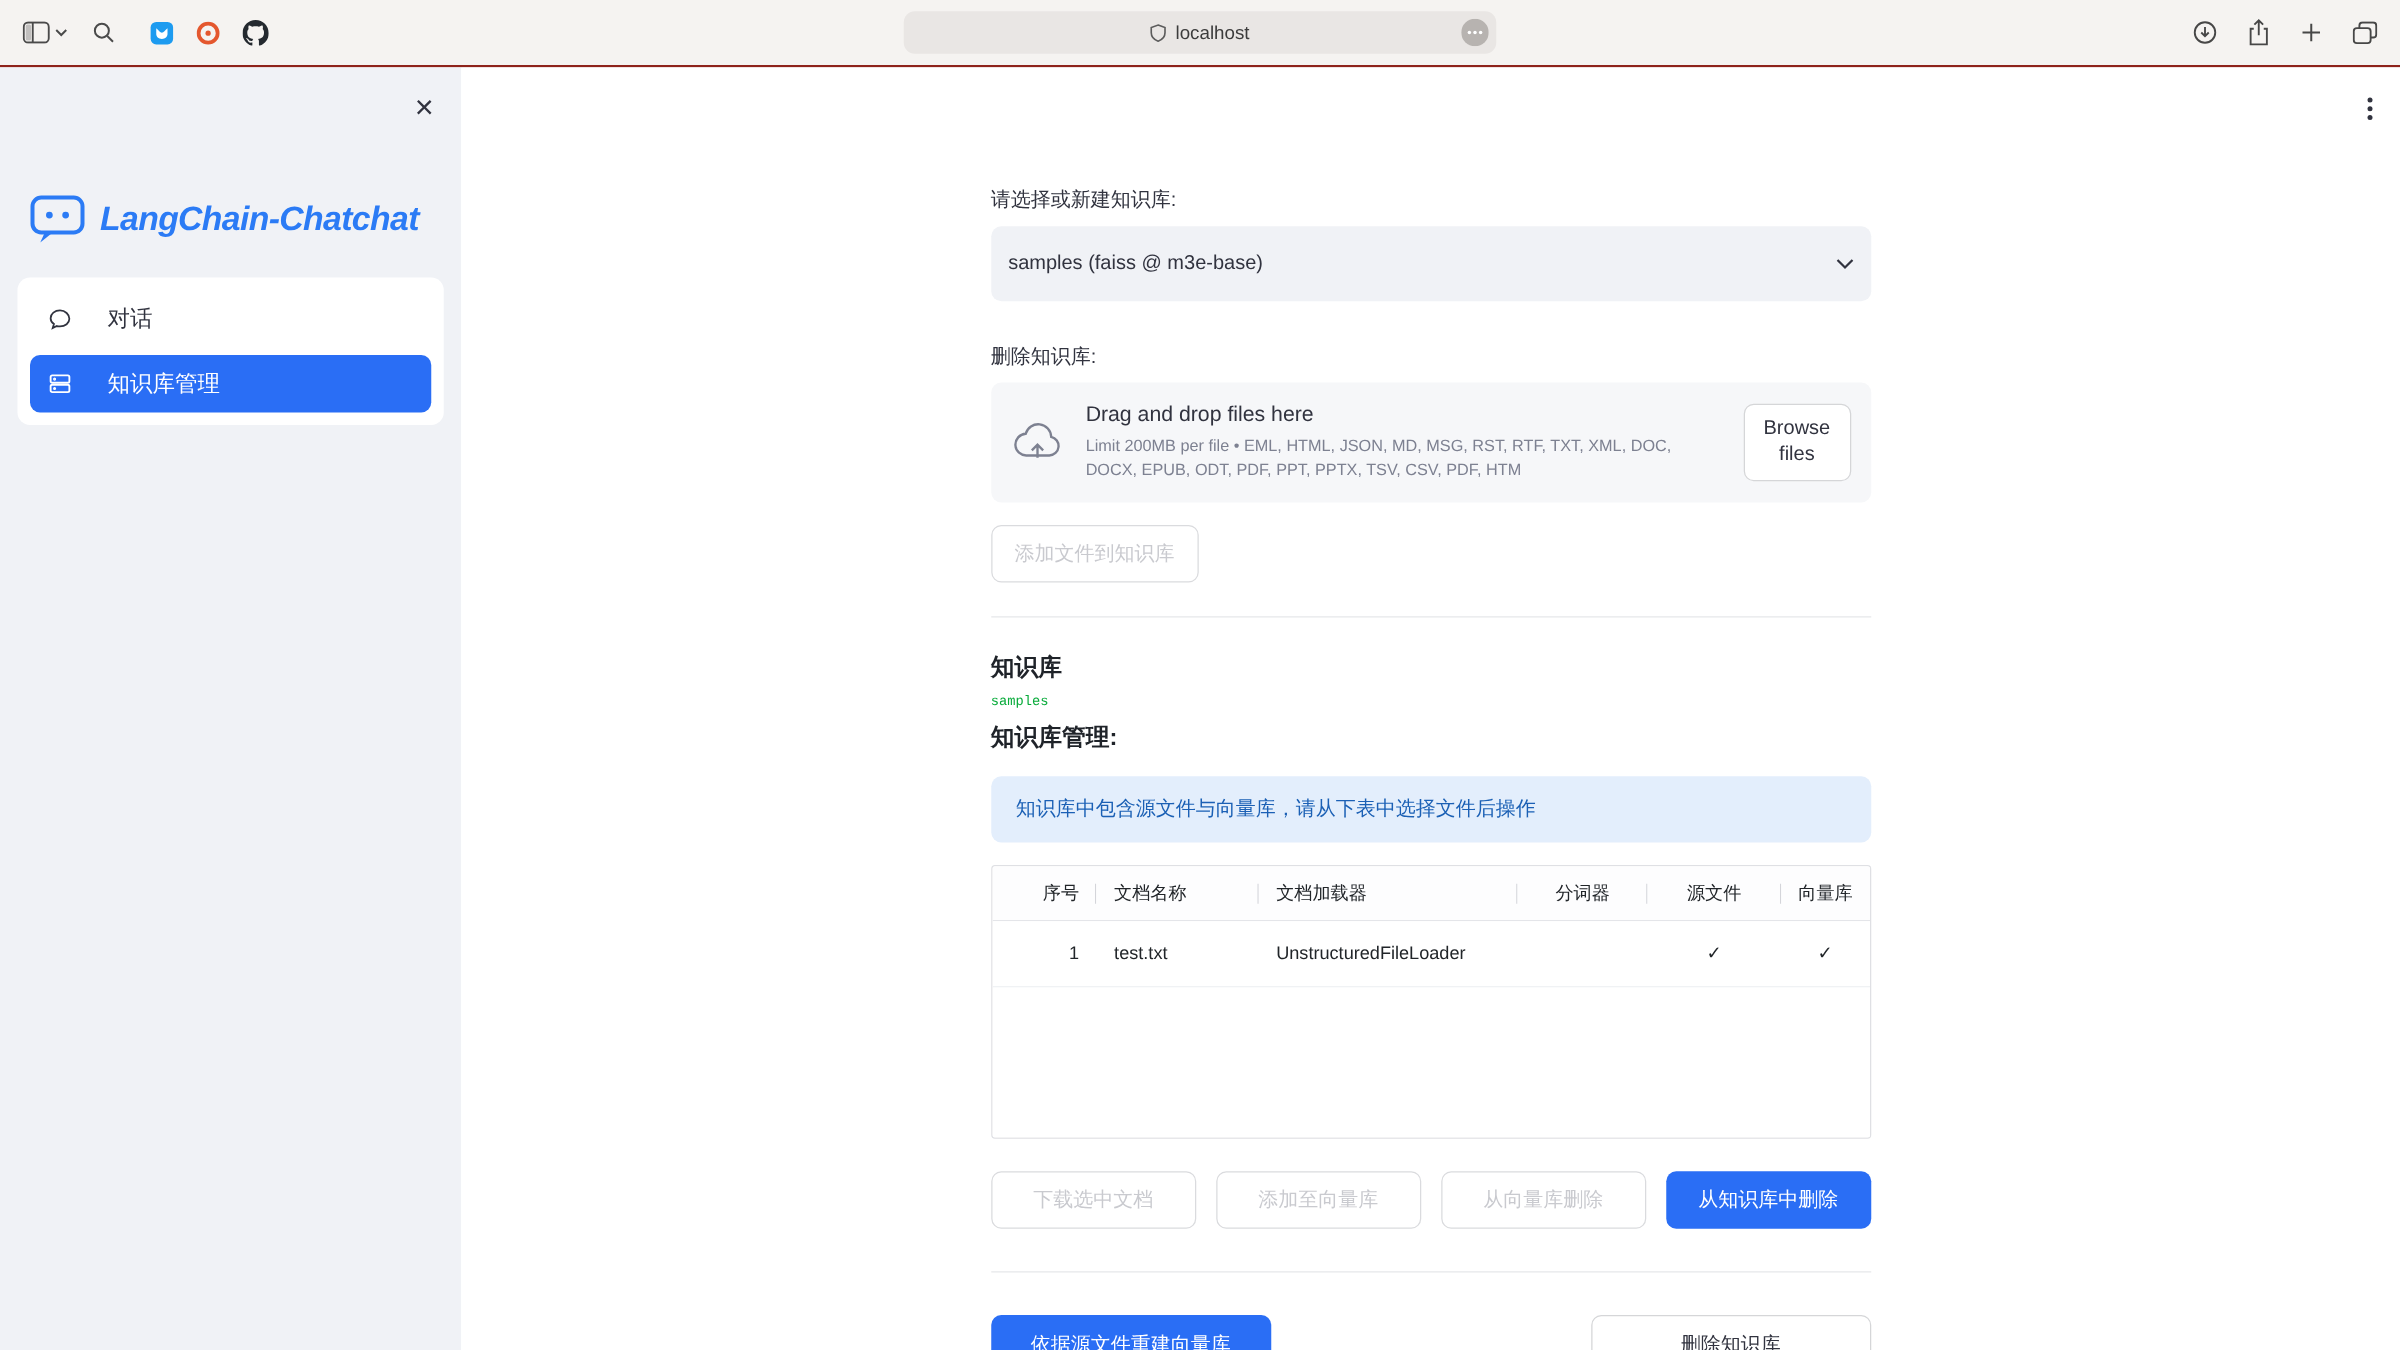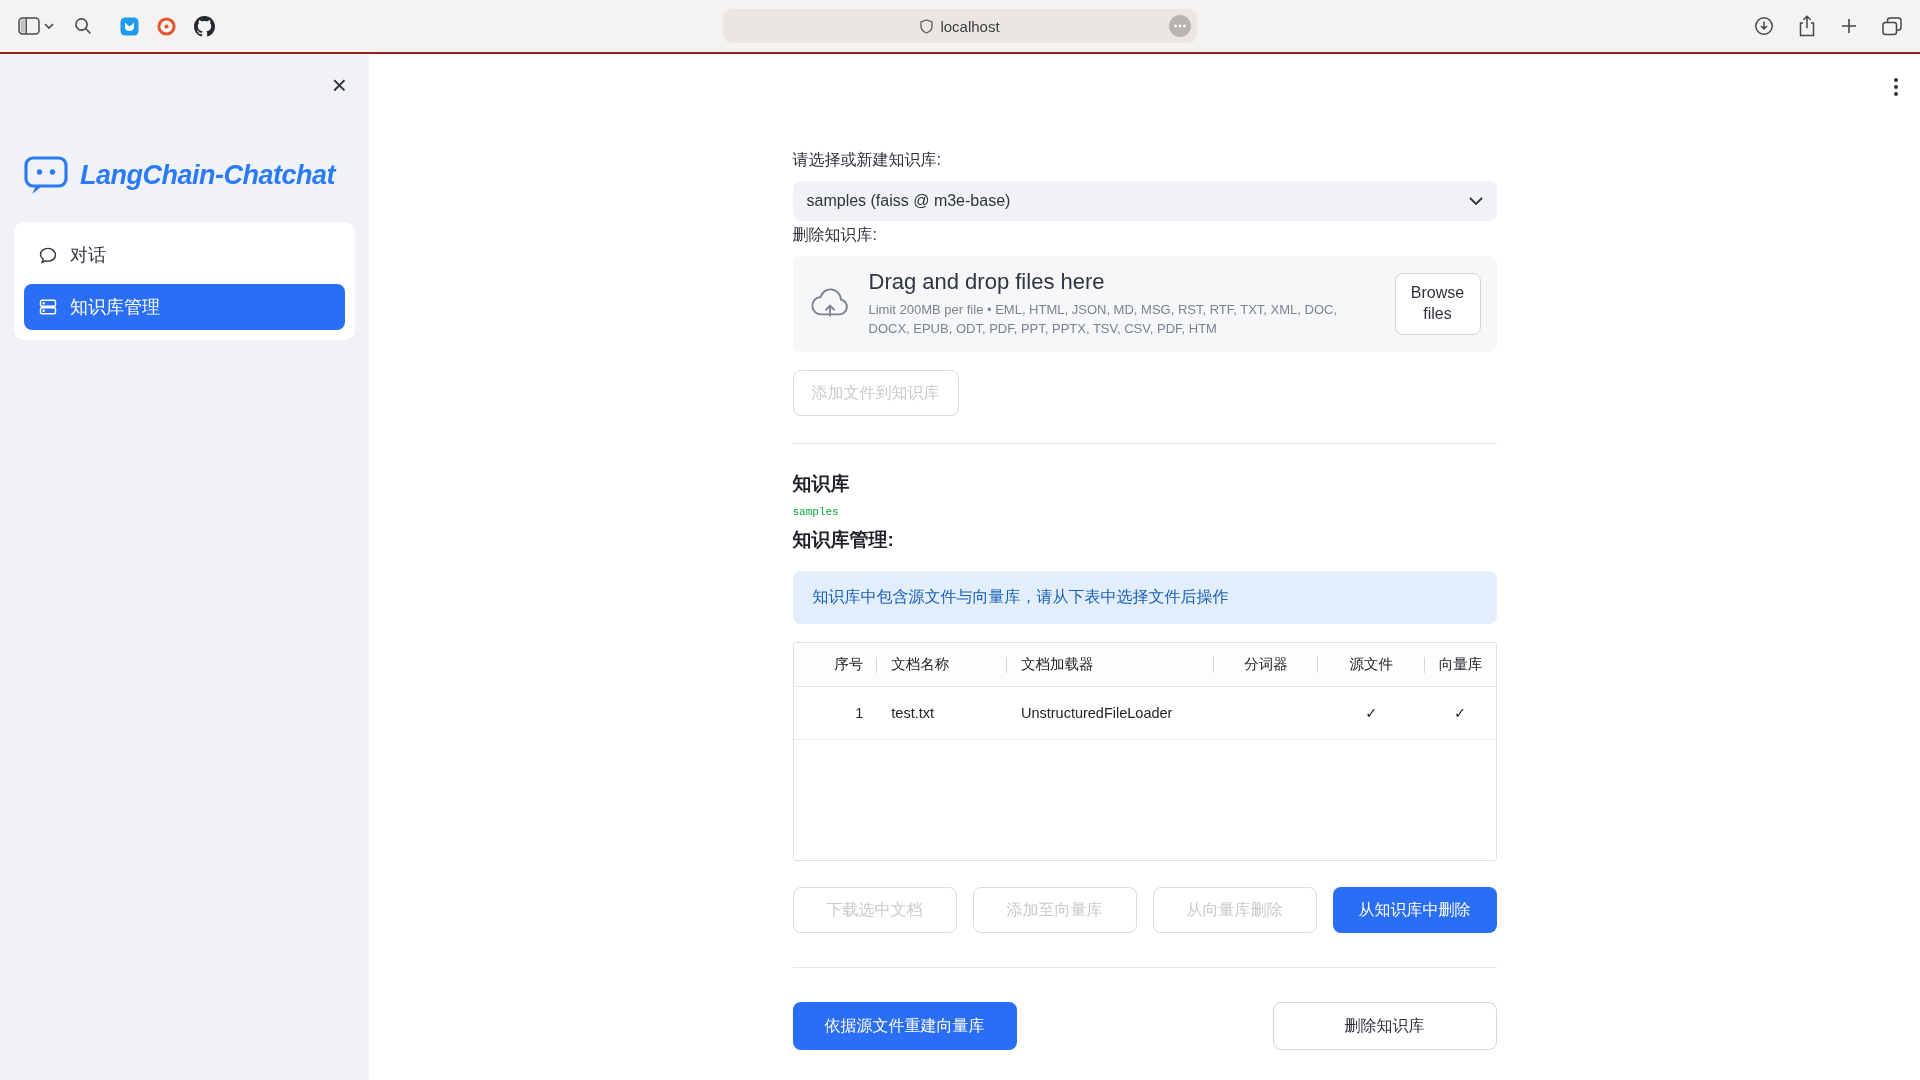--- a/index.html
+++ b/index.html
@@ -21,41 +21,41 @@
   
   .app { display:flex; height:1026px; background:#fff; }
 
   
   .sidebar { position:relative; width:369px; flex:0 0 369px; background:var(--sidebar-bg,#f0f2f6); }
   .sb-close { position:absolute; top:18px; right:22px; background:none; border:none; font-size:26px; font-weight:300;
               color:#31333f; cursor:pointer; line-height:1; }
   .logo { display:flex; align-items:center; gap:10px; margin:100px 0 0 24px; }
   .logo-text { font-size:27px; font-weight:800; font-style:italic; color:var(--logo,#2b7bf5); letter-spacing:-0.5px; white-space:nowrap; }
   .menu-card { background:#fff; border-radius:10px; margin:26px 14px 0; padding:10px; }
-  .menu-item { display:flex; align-items:center; gap:12px; height:46px; padding:0 14px; border-radius:8px;
+  .menu-item { display:flex; align-items:center; gap:28px; height:46px; padding:0 14px; border-radius:8px;
                font-size:18px; color:#31333f; cursor:pointer; }
   .menu-item + .menu-item { margin-top:6px; }
   .menu-item.selected { background:var(--accent,#2a6ef5); color:#fff; }
 
   
   .main { flex:1; position:relative; background:#fff; }
   .kebab { position:absolute; top:20px; right:18px; display:flex; flex-direction:column; gap:3px;
            background:none; border:none; cursor:pointer; padding:4px; }
   .kebab i { width:4px; height:4px; border-radius:50%; background:#31333f; }
 
   .content { width:704px; margin:0 auto; padding-top:96px; color:#31333f; }
   .field-label { font-size:16px; margin-bottom:10px; }
 
-  .selectbox { height:40px; background:#f0f2f6; border-radius:8px; display:flex; align-items:center;
-               justify-content:space-between; padding:0 14px; font-size:16px; cursor:pointer; margin-bottom:4px; }
+  .selectbox { height:60px; background:#f0f2f6; border-radius:8px; display:flex; align-items:center;
+               justify-content:space-between; padding:0 14px; font-size:16px; cursor:pointer; margin-bottom:34px; }
 
   .uploader { background:#f6f7f9; border-radius:8px; height:96px; display:flex; align-items:center;
               gap:18px; padding:14px 16px; }
   .up-text { flex:1; }
-  .up-title { font-size:22px; margin-bottom:6px; }
+  .up-title { font-size:17px; margin-bottom:6px; }
   .up-limit { font-size:13px; line-height:1.45; color:#7d8191; max-width:516px; }
   .browse-btn { width:86px; background:#fff; border:1px solid #d5d6d8; border-radius:8px; padding:9px 10px;
                 font-size:16px; color:#31333f; text-align:center; line-height:1.3; cursor:pointer;
                 font-family:inherit; }
 
   .btn { border-radius:8px; font-size:16px; font-family:inherit; display:flex; align-items:center;
          justify-content:center; cursor:pointer; }
   .btn-disabled { background:#fff; border:1px solid #dadbde; color:#c9cacf; cursor:default; }
   .btn-primary  { background:var(--accent,#2a6ef5); border:none; color:#fff; }
   .btn-secondary{ background:#fff; border:1px solid #d5d6d8; color:#31333f; }

